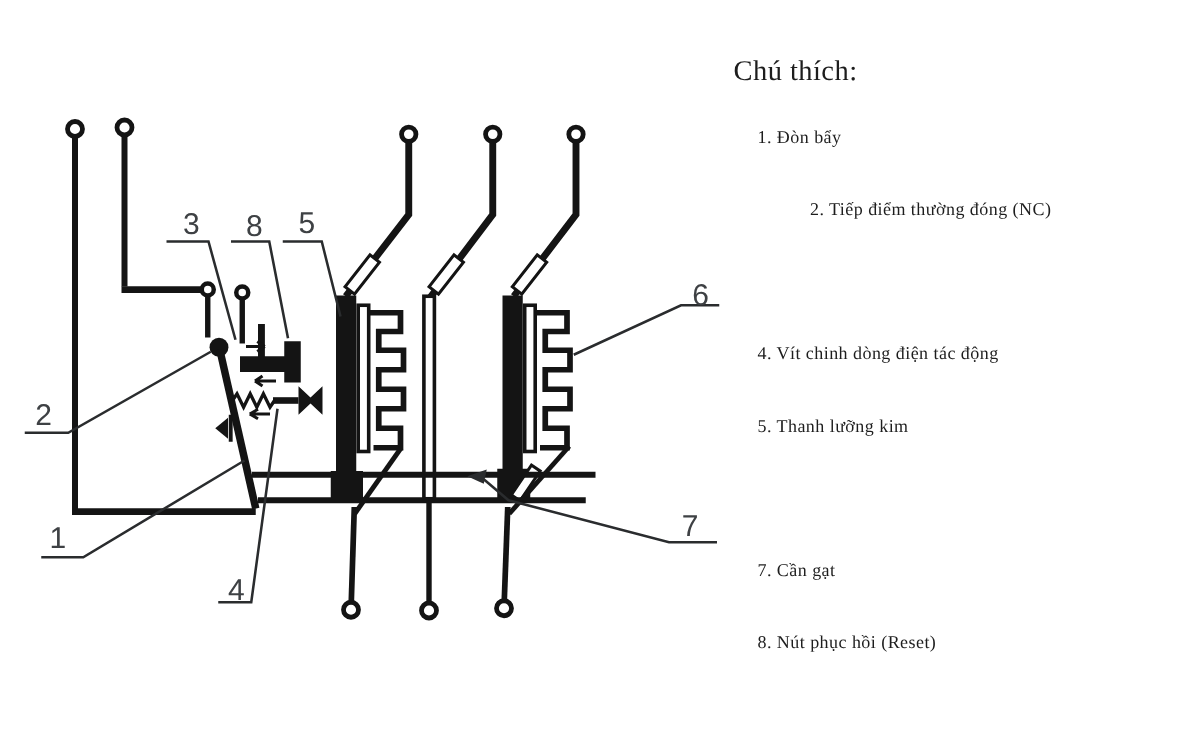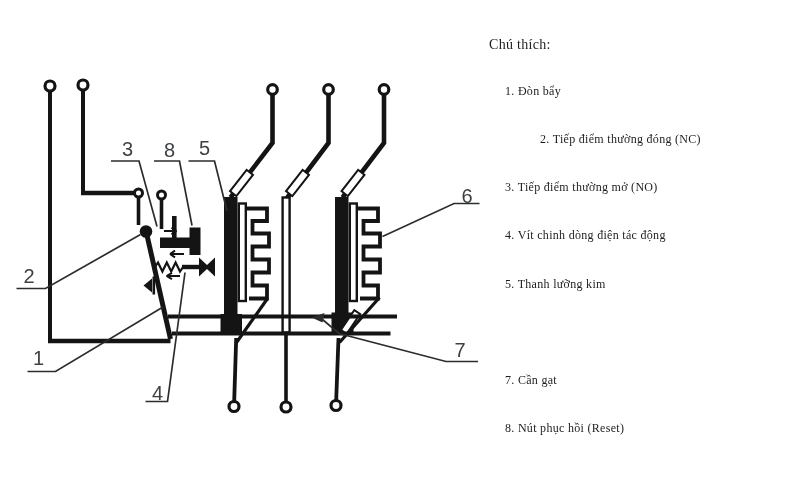--- a/index.html
+++ b/index.html
@@ -1,20 +1,20 @@
 <!DOCTYPE html>
 <html><head>
 <meta charset="utf-8">
 <style>
   html,body{margin:0;padding:0;background:#ffffff;}
   .screen{position:relative;width:800px;height:499px;background:#ffffff;overflow:hidden;
           font-family:"Liberation Serif",serif;}
   .diagram-svg{position:absolute;left:0;top:0;}
   .legend{position:absolute;left:0;top:0;width:800px;height:499px;}
-  .legend-title{position:absolute;left:489px;top:37px;font-size:14px;color:#1d1d1d;
+  .legend-title{position:absolute;left:489px;top:37px;font-size:19px;color:#1d1d1d;
                 font-family:"Liberation Serif",serif;letter-spacing:.3px;}
   .legend-item{position:absolute;left:505px;font-size:12px;color:#1d1d1d;
                font-family:"Liberation Serif",serif;white-space:nowrap;letter-spacing:.3px;}
   .li-0{top:84px;}  .li-1{top:132px;margin-left:35px;} .li-2{top:180px;} .li-3{top:228px;}
   .li-4{top:277px;} .li-5{top:325px;} .li-6{top:373px;} .li-7{top:421px;}
   .part-label{font-family:"Liberation Sans",sans-serif;font-size:20px;fill:#3e4144;}
 </style>
 </head>
 <body>
 
@@ -133,20 +133,19 @@
       <text class="part-label" x="461.5" y="203">6</text>
       <text class="part-label" x="454.5" y="357">7</text>
       <text class="part-label" x="164" y="157">8</text>
     </g>
   </svg>
 
   <div class="legend">
     <div class="legend-title">Chú thích:</div>
     <div class="legend-item li-0">1. Đòn bẩy</div>
     <div class="legend-item li-1">2. Tiếp điểm thường đóng (NC)</div>
-    <div class="legend-item li-2">3. Tiếp điểm thường mở (NO)</div>
     <div class="legend-item li-3">4. Vít chinh dòng điện tác động</div>
     <div class="legend-item li-4">5. Thanh lưỡng kim</div>
     <div class="legend-item li-6">7. Cần gạt</div>
     <div class="legend-item li-7">8. Nút phục hồi (Reset)</div>
   </div>
 
 </div>
 
 </body></html>

